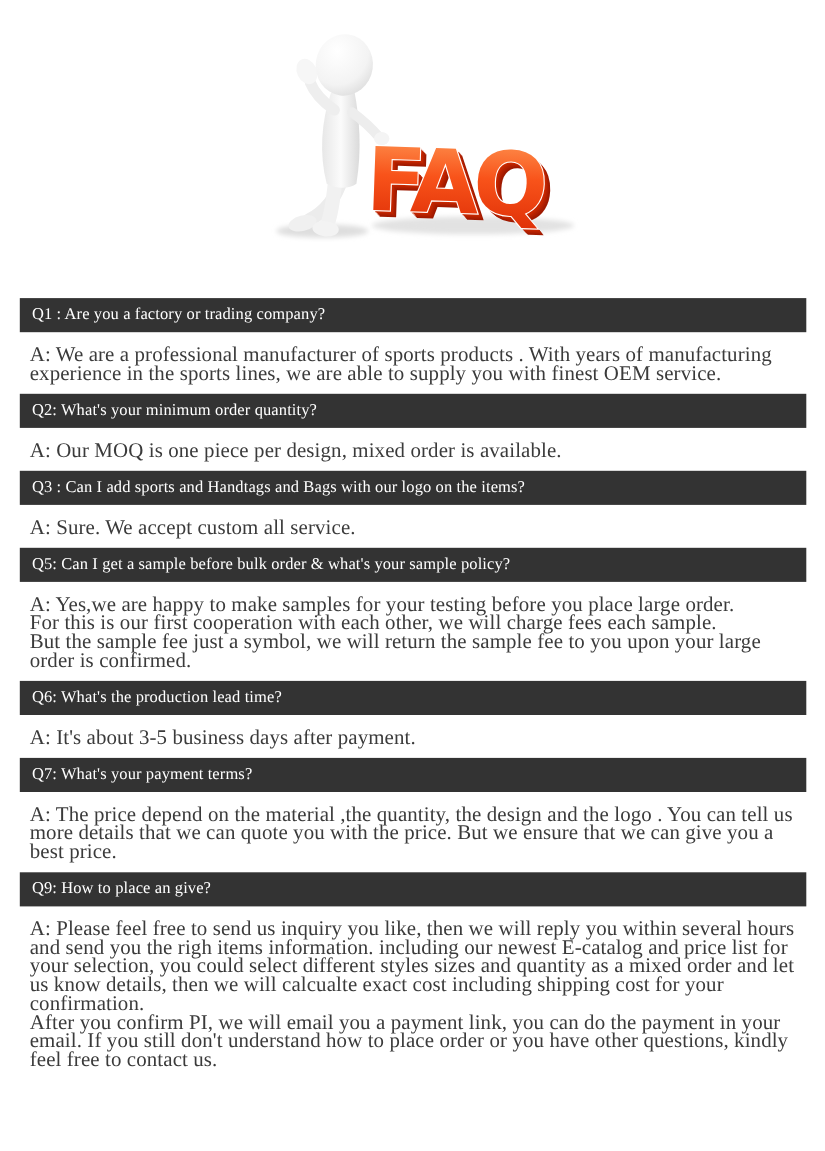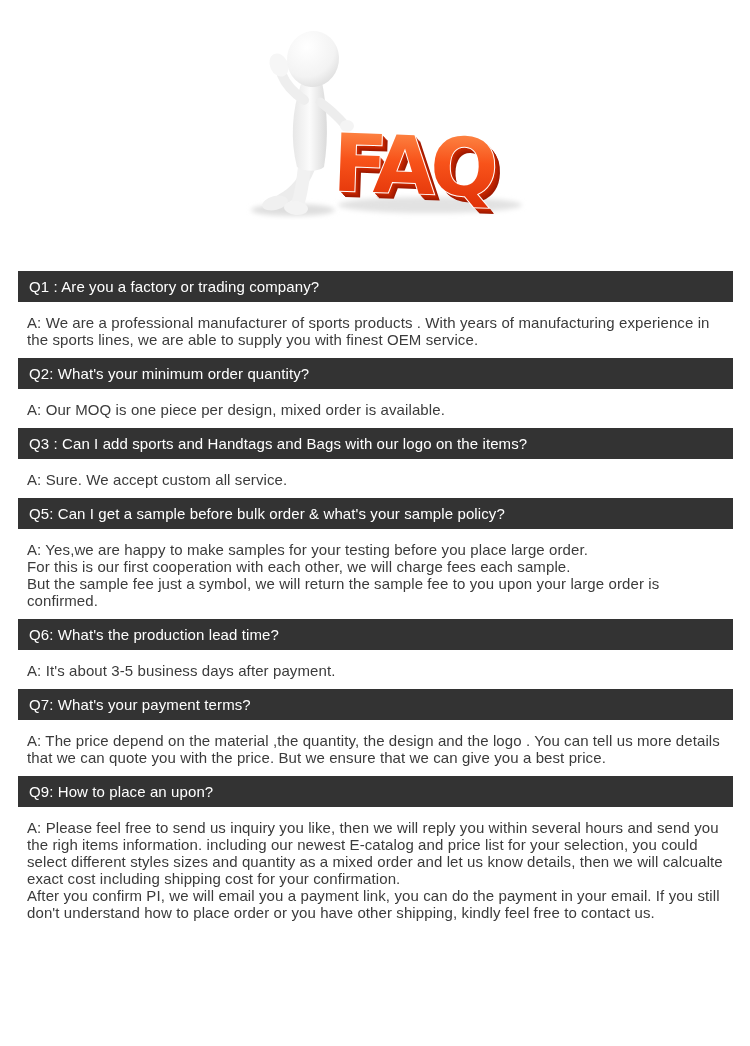--- a/index.html
+++ b/index.html
@@ -28,38 +28,39 @@
     justify-content: center;
   }
   .hero-inner {
     position: relative;
     left: 15px;
     width: 310px;
     height: 196px;
   }
   .faq-list {
     margin: 0 17px 0 18px;
+    font-family: Liberation Serif, serif;
   }
   .faq-section {
     margin: 0;
   }
   .q-bar {
     background: #333333;
     color: #ffffff;
     height: 31px;
     display: flex;
     align-items: center;
     padding-left: 11px;
     font-size: 15px;
     letter-spacing: 0.1px;
     margin-bottom: 12px;
   }
   .answer {
     color: #3b3b3b;
-    font-size: 15px;
+    font-size: 19px;
     line-height: 17px;
     padding-left: 9px;
     padding-right: 2px;
     margin-bottom: 10px;
     letter-spacing: 0.1px;
   }
   .answer p {
     margin: 0;
   }
 </style>
@@ -170,21 +171,21 @@
     <div class="q-bar">Q7: What's your payment terms?</div>
   </section>
 
   <section class="faq-section">
     <div class="answer">
           <p>A: The price depend on the material ,the quantity, the design and the logo . You can tell us more details that we can quote you with the price. But we ensure that we can give you a best price.</p>
         </div>
   </section>
 
   <section class="faq-section">
-    <div class="q-bar">Q9: How to place an upon?</div>
+    <div class="q-bar">Q9: How to place an give?</div>
     <div class="answer">
           <p>A: Please feel free to send us inquiry you like, then we will reply you within several hours and send you the righ items information. including our newest E-catalog and price list for your selection, you could select different styles sizes and quantity as a mixed order and let us know details, then we will calcualte exact cost including shipping cost for your confirmation.</p>
-          <p>After you confirm PI, we will email you a payment link, you can do the payment in your email. If you still don't understand how to place order or you have other shipping, kindly feel free to contact us.</p>
+          <p>After you confirm PI, we will email you a payment link, you can do the payment in your email. If you still don't understand how to place order or you have other questions, kindly feel free to contact us.</p>
         </div>
   </section>
 </main>
 
 </div>
 
 </body></html>

